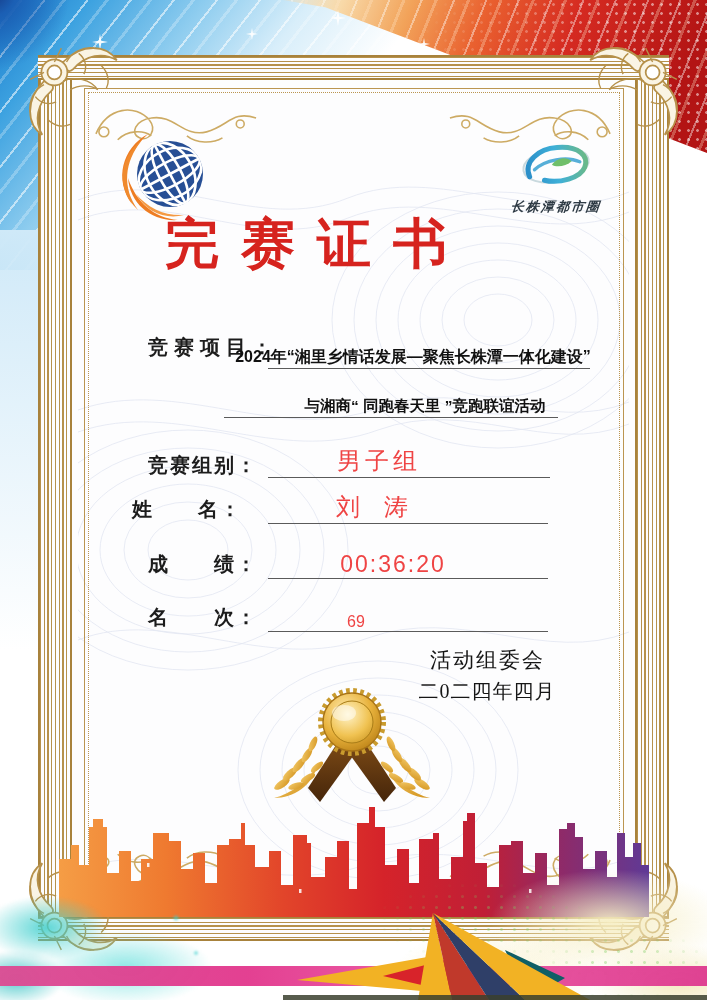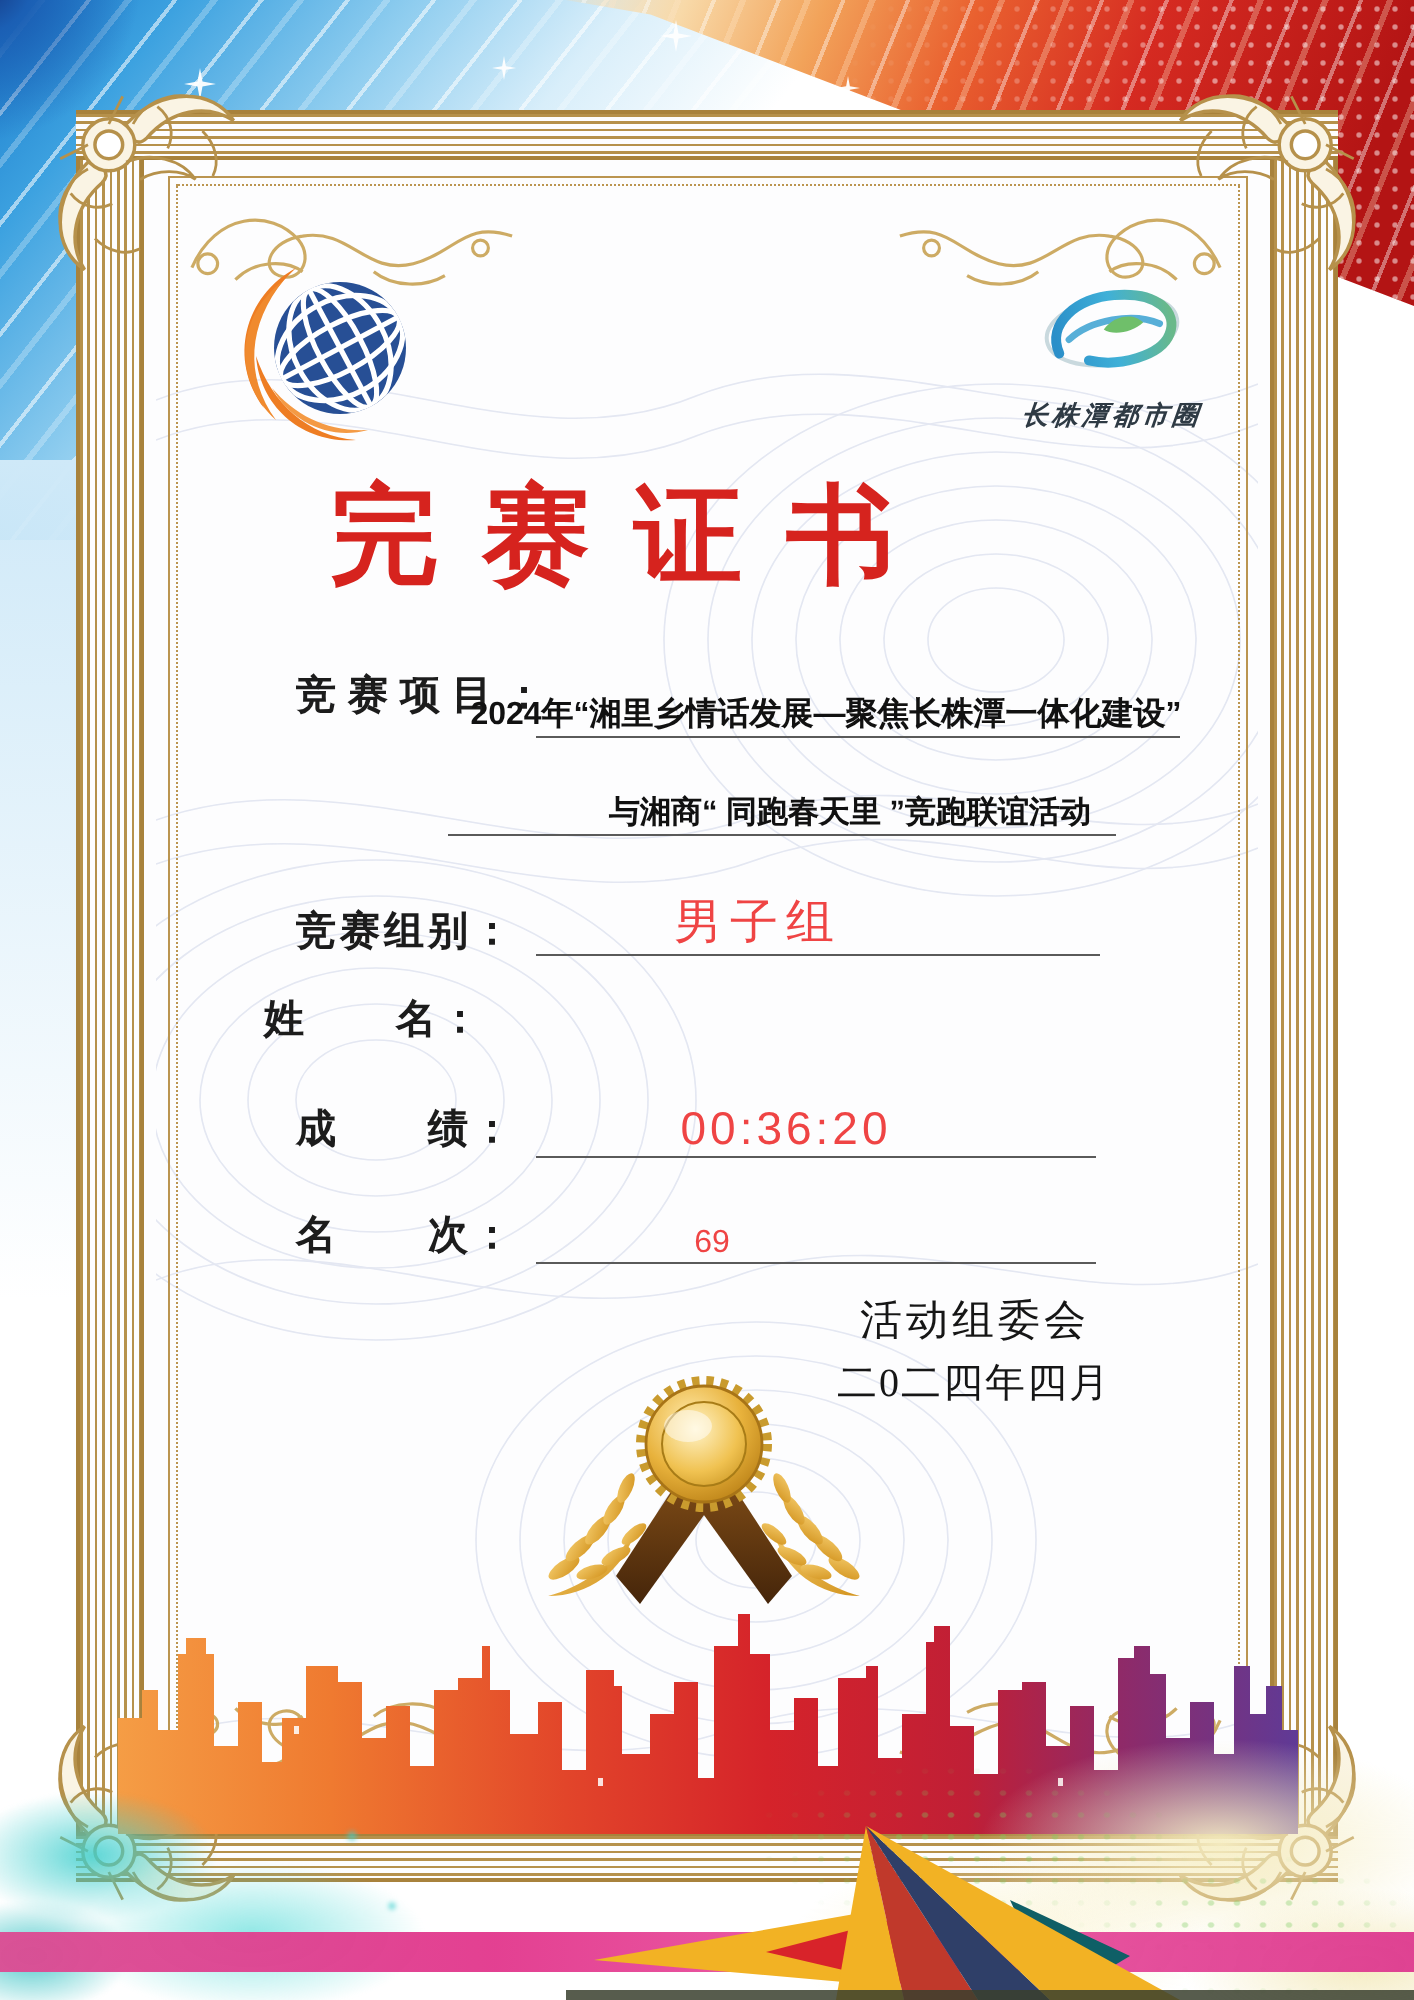--- a/index.html
+++ b/index.html
@@ -68,21 +68,21 @@
   .co-br{left:585px;top:858px;transform:scale(-1,-1);}
   .flourish{position:absolute;width:168px;height:52px;opacity:.9;}
   .fl-tl{left:92px;top:96px;} .fl-tr{left:446px;top:96px;transform:scaleX(-1);}
   .fl-bl{left:92px;top:846px;transform:scaleY(-1);} .fl-br{left:446px;top:846px;transform:scale(-1,-1);}
   .watermark{position:absolute;left:78px;top:80px;width:551px;height:836px;pointer-events:none;}
   
   .logo-left{position:absolute;left:112px;top:130px;width:102px;height:94px;}
   .logo-right{position:absolute;left:494px;top:138px;width:124px;height:80px;text-align:center;}
   .logo-right-caption{margin-top:2px;font-style:italic;font-weight:700;font-size:13px;letter-spacing:2px;
     color:#2e3a44;transform:skewX(-6deg);font-family:"Liberation Serif",serif;}
-  .cert-title{position:absolute;left:0;top:232px;width:634px;text-align:center;color:#d6231e;
+  .cert-title{position:absolute;left:0;top:208px;width:634px;text-align:center;color:#d6231e;
     font-size:54px;font-weight:900;letter-spacing:22px;box-sizing:border-box;
     font-family:"Liberation Serif","DejaVu Serif",serif;}
   .field-label{position:absolute;font-size:20px;font-weight:600;color:#1c1c1c;letter-spacing:2px;white-space:nowrap;}
   .value-box{position:absolute;border-bottom:1.6px solid #5a5a5a;display:flex;align-items:flex-end;justify-content:center;box-sizing:border-box;}
   .v-sans{font-family:"Liberation Sans","DejaVu Sans",sans-serif;font-weight:700;color:#111;}
   .v-serif{font-family:Liberation Sans, sans-serif;color:#ef4444;}
   .sig{position:absolute;text-align:center;font-weight:400;color:#161616;}
   .medal{position:absolute;left:260px;top:686px;width:184px;height:126px;}
   .skyline{position:absolute;left:59px;top:793px;width:590px;height:124px;}
 </style>
@@ -299,20 +299,23 @@
   <div class="value-box" style="left:224px;top:382px;width:334px;height:36px;">
     <span class="v-sans" style="font-size:15.5px;transform:translateX(34px);white-space:nowrap;">与湘商“ 同跑春天里 ”竞跑联谊活动</span>
   </div>
 
   <div class="field-label" style="left:148px;top:452px;">竞赛组别：</div>
   <div class="value-box" style="left:268px;top:438px;width:282px;height:40px;">
     <span class="v-serif" style="font-size:24px;transform:translateX(-30px);letter-spacing:4px;">男子组</span>
   </div>
 
   <div class="field-label" style="left:132px;top:496px;">姓　　名：</div>
+  <div class="value-box" style="left:268px;top:484px;width:280px;height:40px;">
+    <span class="v-serif" style="font-size:24px;transform:translateX(-36px);">刘　涛</span>
+  </div>
 
   <div class="field-label" style="left:148px;top:551px;">成　　绩：</div>
   <div class="value-box" style="left:268px;top:539px;width:280px;height:40px;">
     <span class="v-serif" style="font-size:23px;letter-spacing:2px;transform:translateX(-15px);">00:36:20</span>
   </div>
 
   <div class="field-label" style="left:148px;top:604px;">名　　次：</div>
   <div class="value-box" style="left:268px;top:592px;width:280px;height:40px;">
     <span class="v-serif" style="font-size:16px;transform:translateX(-52px);">69</span>
   </div>

